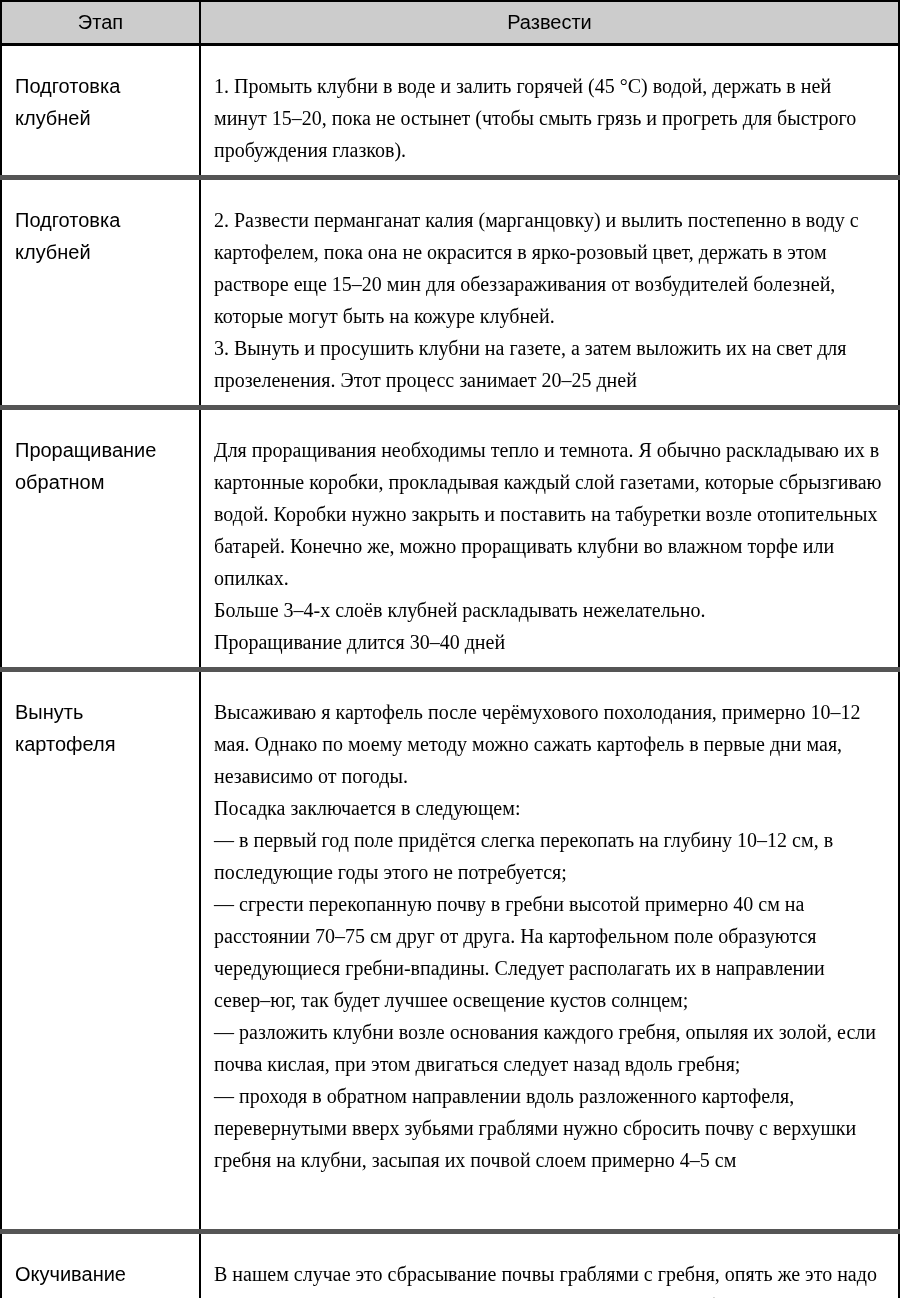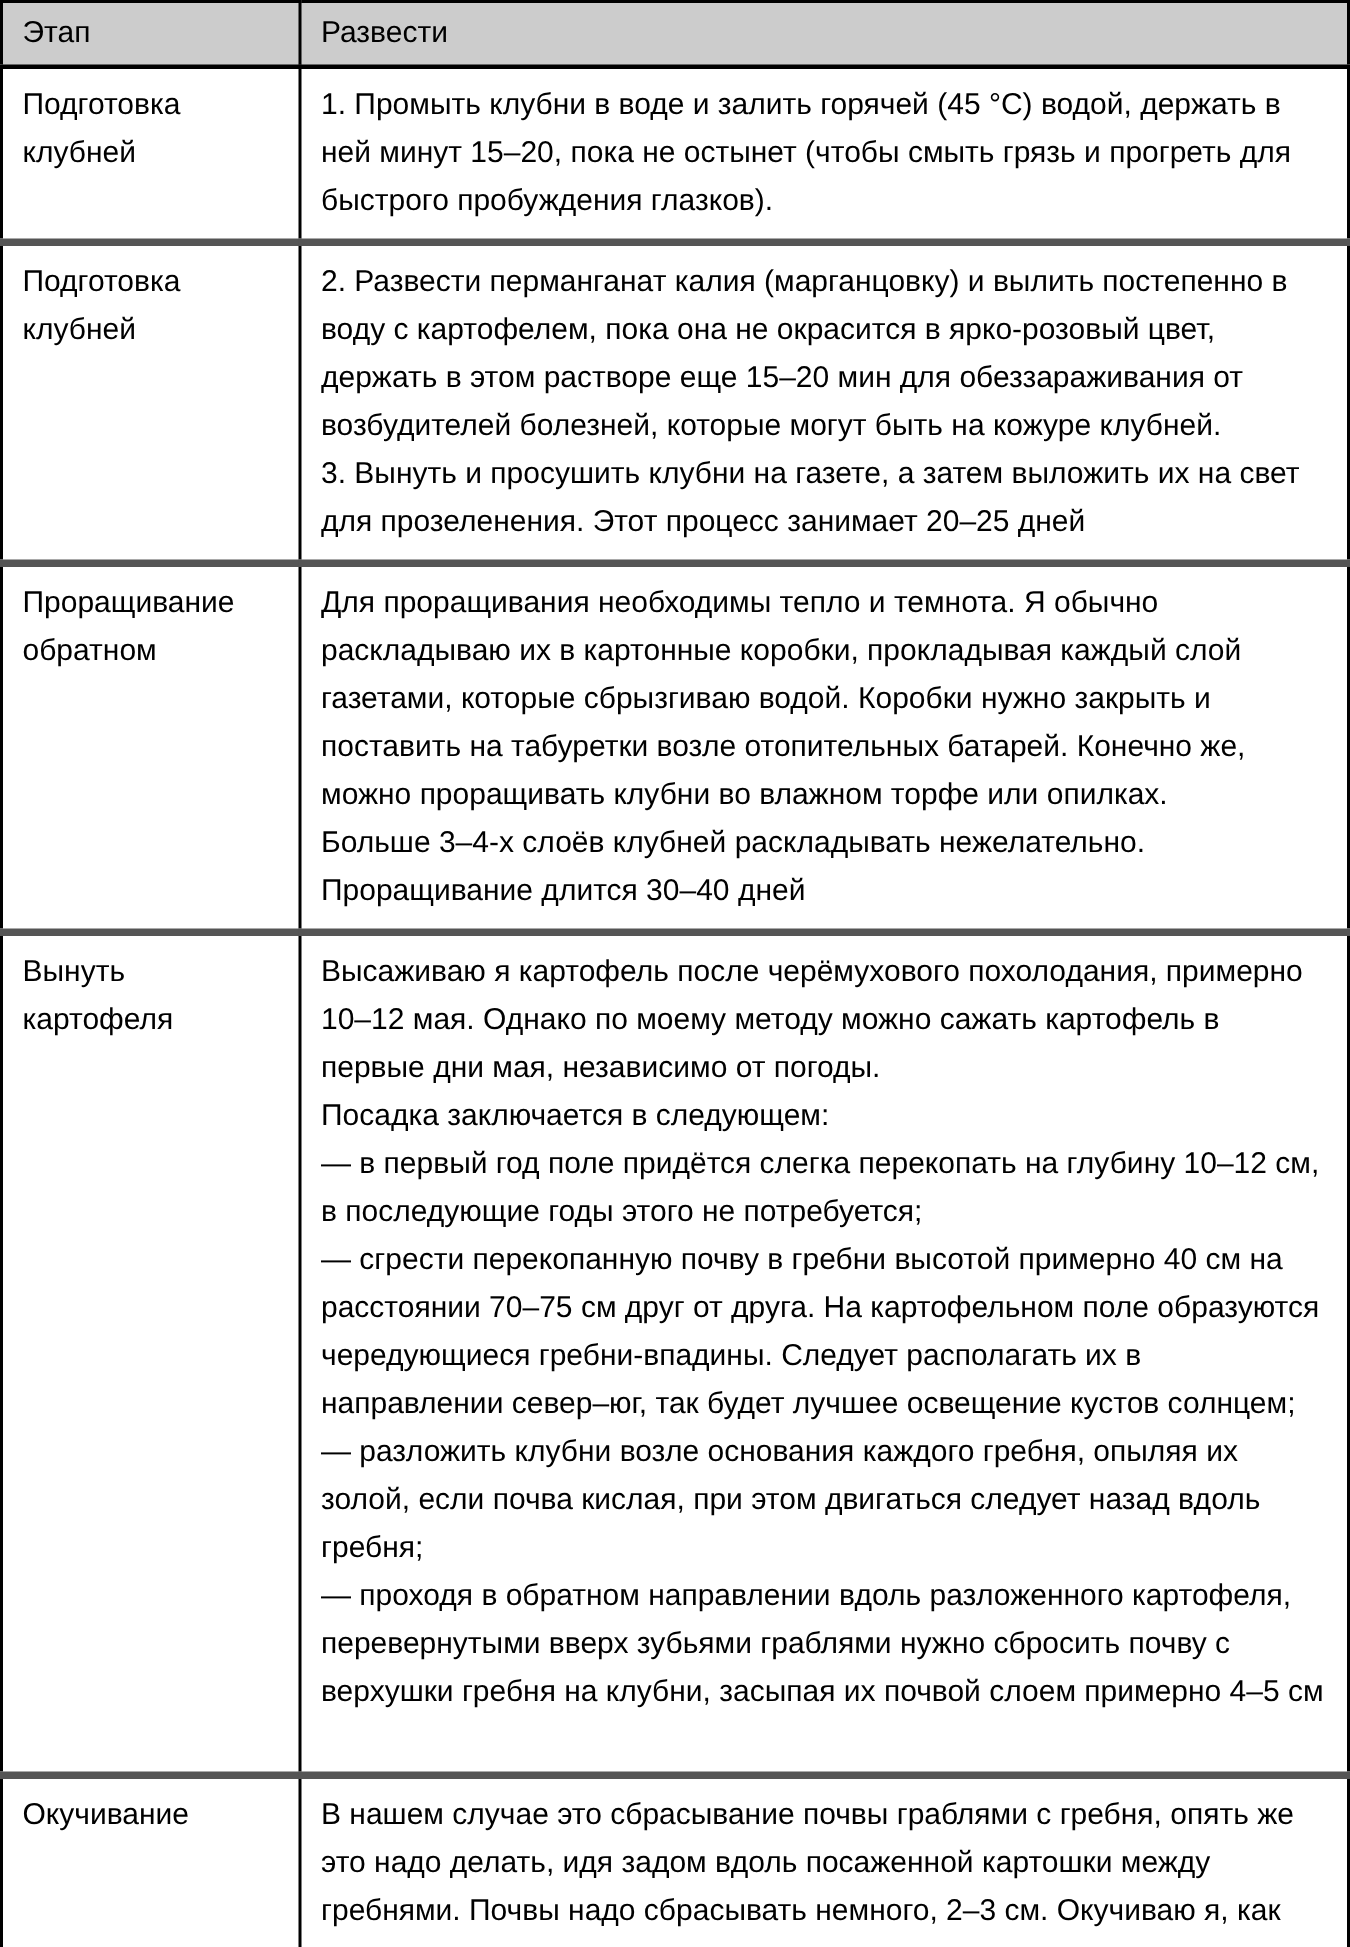--- a/index.html
+++ b/index.html
@@ -30,33 +30,34 @@
     border-bottom: 5px solid #555555;
   }
   table.stages tr:last-child {
     border-bottom: 3px solid #000000;
   }
   col.col-stage { width: 199px; }
   col.col-desc  { width: 699px; }
   th {
     background: #cccccc;
     font-weight: normal;
-    text-align: left;
+    text-align: center;
     vertical-align: middle;
     height: 43px;
     padding: 2px 13px;
     box-sizing: border-box;
   }
   td {
     vertical-align: top;
-    padding: 8px 13px 9px 13px;
+    padding: 24px 13px 9px 13px;
     box-sizing: border-box;
   }
   td.desc {
     white-space: pre-wrap;
+    font-family: Liberation Serif, serif;
   }
   tr.r1 td { height: 100px; }
   tr.r2 td { height: 190px; }
   tr.r3 td { height: 214px; }
   tr.r4 td { height: 562px; }
   tr.r5 td { height: 150px; }
 </style>
 </head>
 <body>
 

